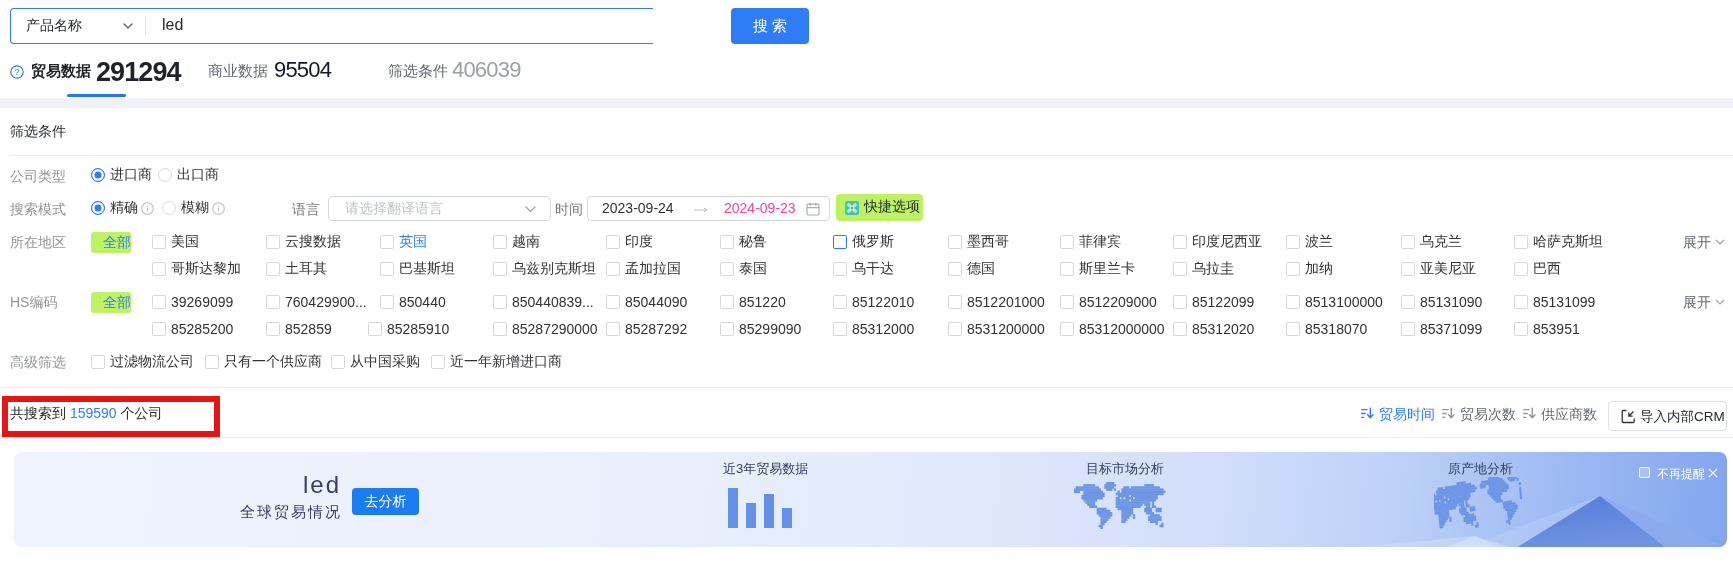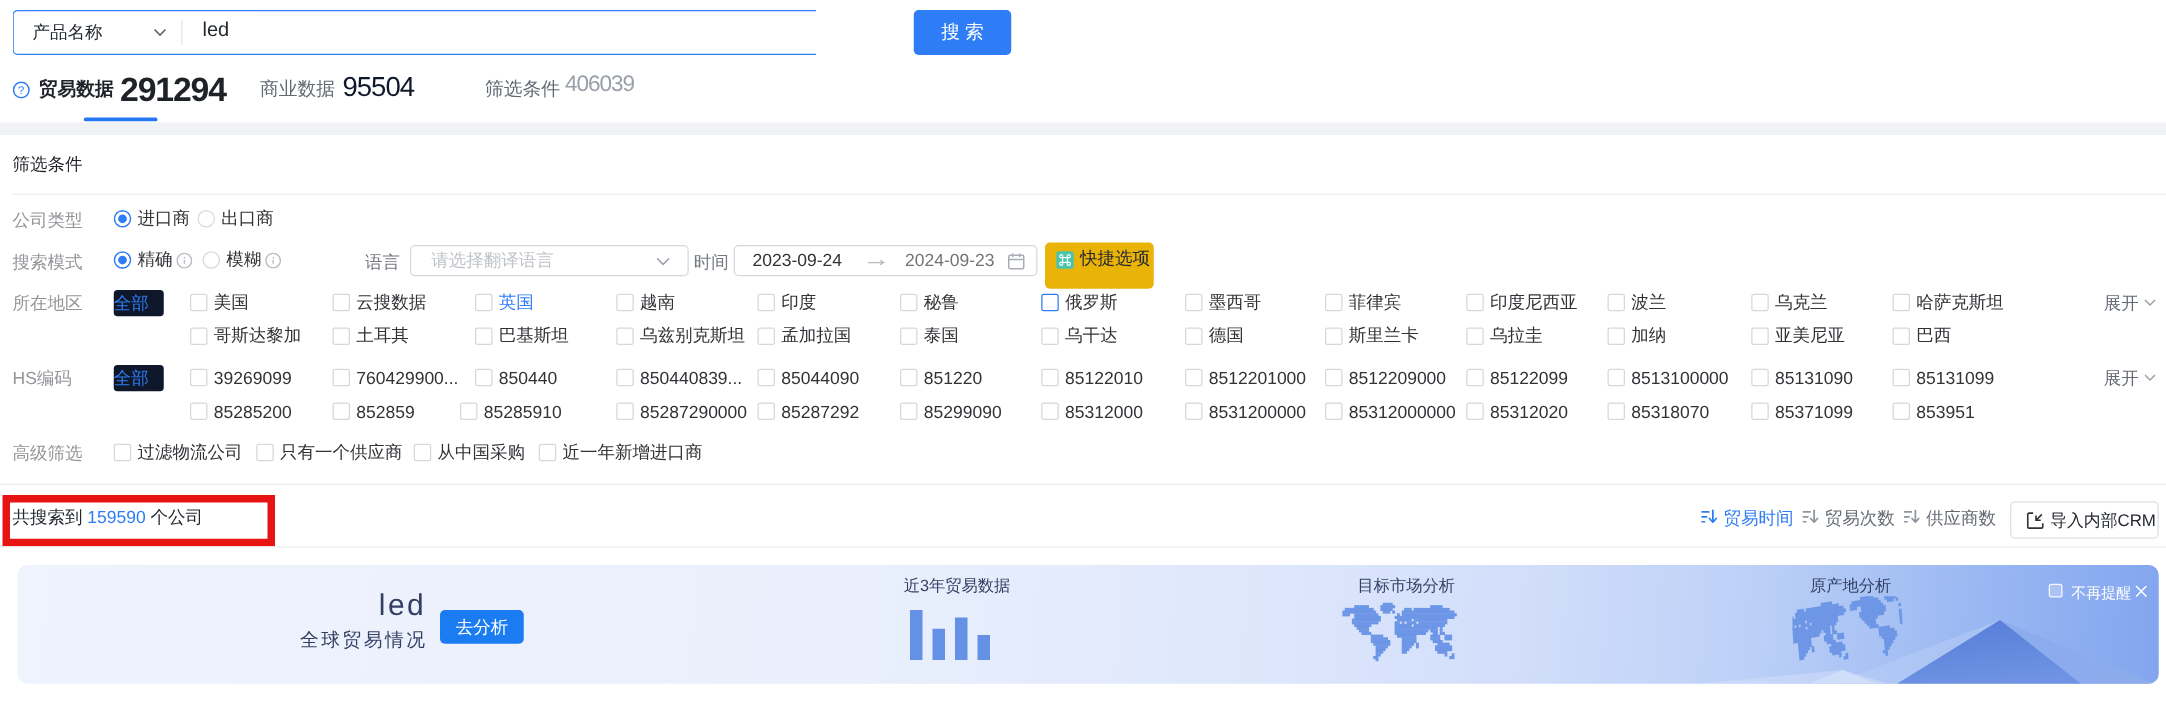--- a/index.html
+++ b/index.html
@@ -5,21 +5,21 @@
 html,body{width:1733px;height:570px;background:#fff;font-family:"Liberation Sans",sans-serif;font-size:14px;color:#24292f;overflow:hidden}
 .abs{position:absolute}
 .lbl{position:absolute;color:#939599;font-size:14px}
 .cb{position:absolute;display:flex;align-items:center;height:22px}
 .cbx{width:14px;height:14px;border:1px solid #d5d8dd;border-radius:2px;background:#fff;flex:none}
 .bluebox{border-color:#2e7cf6}
 .cbt{margin-left:5px;color:#303236;font-size:14px;white-space:nowrap}
 .radio{width:14px;height:14px;border-radius:50%;flex:none}
 .r-on{border:1px solid #2e7cf6;background:#2e7cf6;box-shadow:inset 0 0 0 2.5px #fff}
 .r-off{border:1px solid #d5d8dd;background:#fff}
-.pill{position:absolute;width:40px;height:21px;border-radius:3px;background:#0f172a;color:#2e7cf6;font-size:14px;text-align:left;line-height:21px}
+.pill{position:absolute;width:40px;height:21px;border-radius:3px;background:#bef264;color:#2e7cf6;font-size:14px;text-align:right;line-height:21px}
 .hr{position:absolute;left:0;width:1733px;height:1px;background:#ebedf0}
 </style></head>
 <body>
 
 <div class="abs" style="left:10px;top:8px;width:643px;height:36px;border:1px solid #2e7cf6;border-radius:4px 0 0 4px;border-right:none;background:#fff">
   <span class="abs" style="left:15px;top:8px;color:#24292f">产品名称</span>
   <svg class="abs" style="left:112px;top:14px" width="10" height="7" viewBox="0 0 10 7">
       <path d="M1 1l4 4 4-4" stroke="#5f6570" stroke-width="1.4" fill="none" stroke-linecap="round"></path>
     </svg>
   <span class="abs" style="left:134px;top:7px;width:1px;height:20px;background:#e3e5e8"></span>
@@ -29,21 +29,21 @@
 
 <svg class="abs" style="left:10px;top:65px" width="14" height="14" viewBox="0 0 14 14">
     <circle cx="7" cy="7" r="6.2" fill="none" stroke="#2e7cf6" stroke-width="1.2"></circle>
     <text x="7" y="10.2" font-size="9" fill="#2e7cf6" text-anchor="middle" font-family="Liberation Sans">?</text>
   </svg>
 <span class="abs" style="left:31px;top:62px;font-size:15px;font-weight:700;color:#1f2329">贸易数据</span>
 <span class="abs" style="left:96px;top:57px;font-size:27px;font-weight:700;letter-spacing:-0.9px;color:#1f2329">291294</span>
 <span class="abs" style="left:208px;top:62px;font-size:15px;color:#646a73">商业数据</span>
 <span class="abs" style="left:274px;top:57px;font-size:22px;letter-spacing:-0.8px;color:#0f172a">95504</span>
 <span class="abs" style="left:388px;top:62px;font-size:15px;color:#646a73">筛选条件</span>
-<span class="abs" style="left:452px;top:57px;font-size:18px;letter-spacing:-0.8px;color:#9aa0a8">406039</span>
+<span class="abs" style="left:452px;top:57px;font-size:22px;letter-spacing:-0.8px;color:#9aa0a8">406039</span>
 <div class="abs" style="left:67px;top:94px;width:59px;height:3px;border-radius:2px;background:#2376f5"></div>
 <div class="abs" style="left:0;top:98px;width:1733px;height:10px;background:#f0f2f5"></div>
 
 <span class="abs" style="left:10px;top:123px;color:#1f2329;font-weight:500">筛选条件</span>
 <div class="hr" style="top:155px;left:10px;width:1723px"></div>
 
 <span class="lbl" style="left:10px;top:168px">公司类型</span>
 <span class="cb" style="left:91px;top:164px">
     <span class="radio r-on"></span>
     <span class="cbt">进口商</span>
@@ -76,27 +76,27 @@
   <svg class="abs" style="left:196px;top:9px" width="11" height="7" viewBox="0 0 11 7">
       <path d="M1 1l4.5 4.5L10 1" stroke="#9aa0a8" stroke-width="1.2" fill="none" stroke-linecap="round"></path>
     </svg>
 </div>
 <span class="abs" style="left:555px;top:201px;color:#74787f">时间</span>
 <div class="abs" style="left:587px;top:196px;width:243px;height:25px;border:1px solid #d5d8dd;border-radius:4px;background:#fff">
   <span class="abs" style="left:14px;top:3px;color:#303236">2023-09-24</span>
   <svg class="abs" style="left:106px;top:11px" width="14" height="4" viewBox="0 0 14 4">
       <path d="M0 2h13M10 0.2L13 2l-3 1.8" stroke="#b8bcc2" stroke-width="1" fill="none"></path>
     </svg>
-  <span class="abs" style="left:136px;top:3px;color:#737373">2024-09-23</span>
+  <span class="abs" style="left:136px;top:3px;color:#ec4899">2024-09-23</span>
   <svg class="abs" style="left:218px;top:5px" width="14" height="14" viewBox="0 0 14 14">
       <rect x="1" y="2.2" width="12" height="10.8" rx="1.2" fill="none" stroke="#a8adb5" stroke-width="1.2"></rect>
       <path d="M1 5.6h12M4.2 0.8v3M9.8 0.8v3" stroke="#a8adb5" stroke-width="1.2"></path>
     </svg>
 </div>
-<div class="abs" style="left:836px;top:194px;width:87px;height:37px;background:#eab308;border-radius:4px">
+<div class="abs" style="left:836px;top:194px;width:87px;height:27px;background:#bef264;border-radius:4px">
   <span class="abs" style="left:9px;top:6.5px;width:14px;height:14px;background:#49c3ab;border-radius:2.5px"></span>
   <svg class="abs" style="left:11px;top:8.5px" width="10" height="10" viewBox="0 0 10 10">
       <g fill="none" stroke="#fff" stroke-width="0.9">
         <rect x="3.1" y="3.1" width="3.8" height="3.8"></rect>
         <circle cx="2" cy="2" r="1.3"></circle>
         <circle cx="8" cy="2" r="1.3"></circle>
         <circle cx="2" cy="8" r="1.3"></circle>
         <circle cx="8" cy="8" r="1.3"></circle>
       </g>
     </svg>

